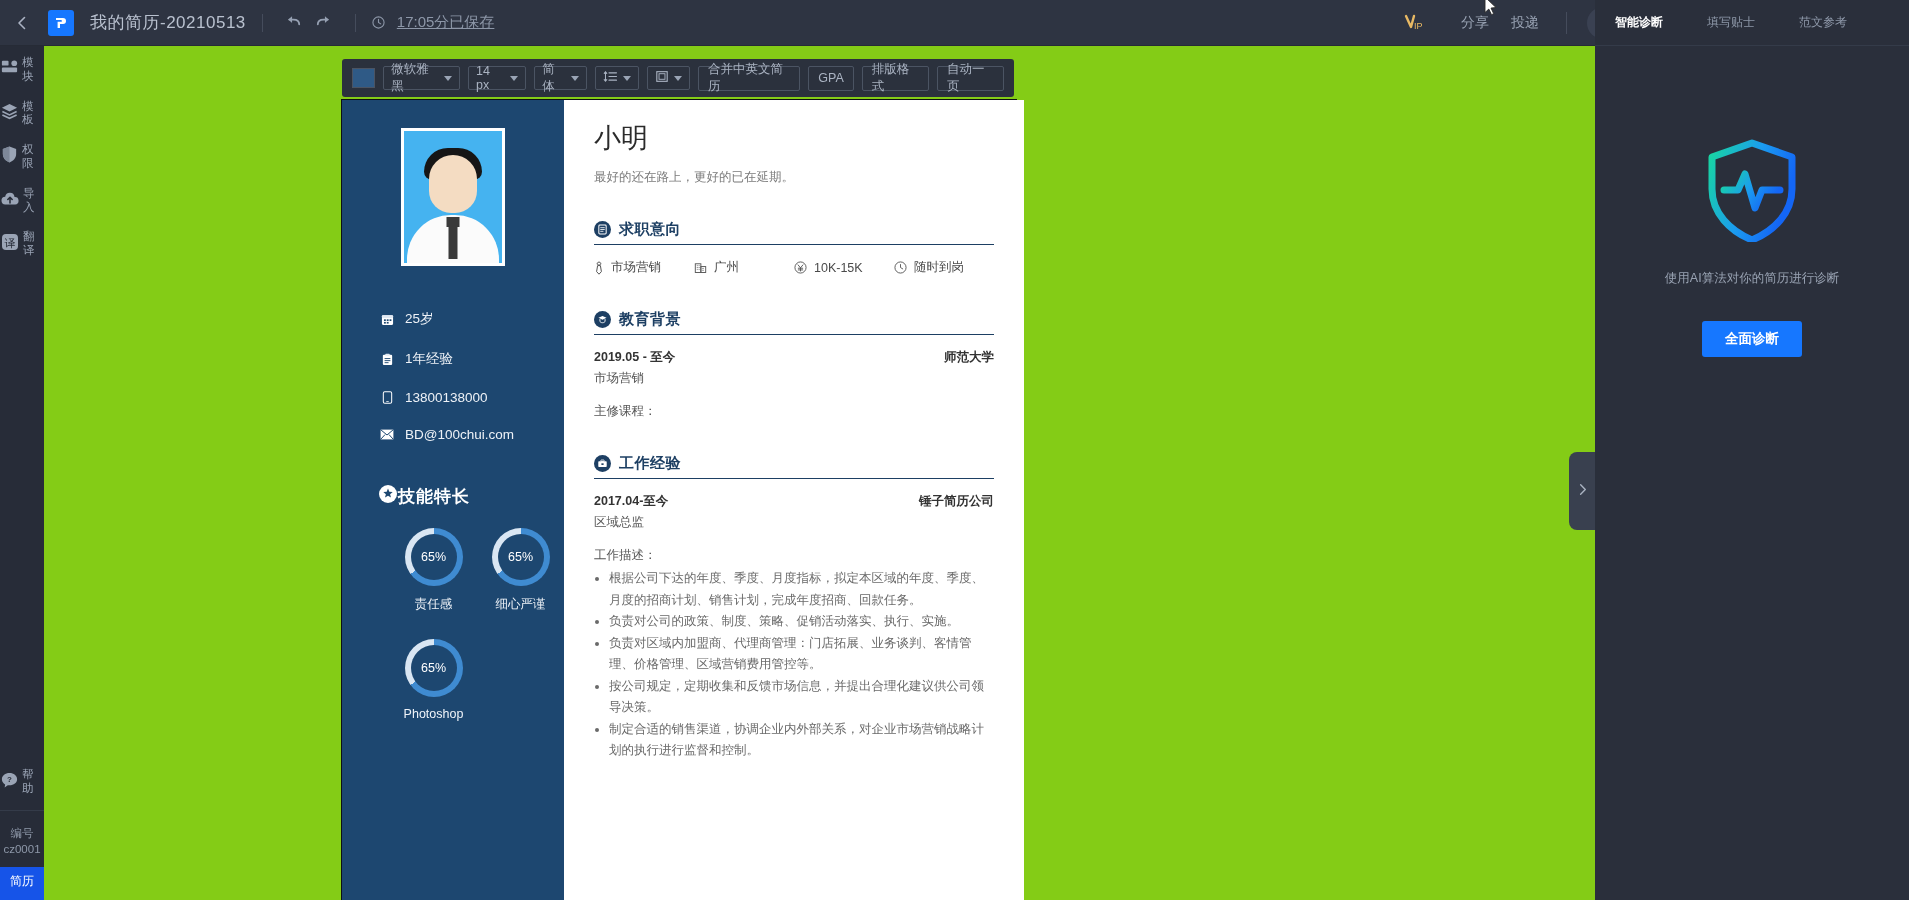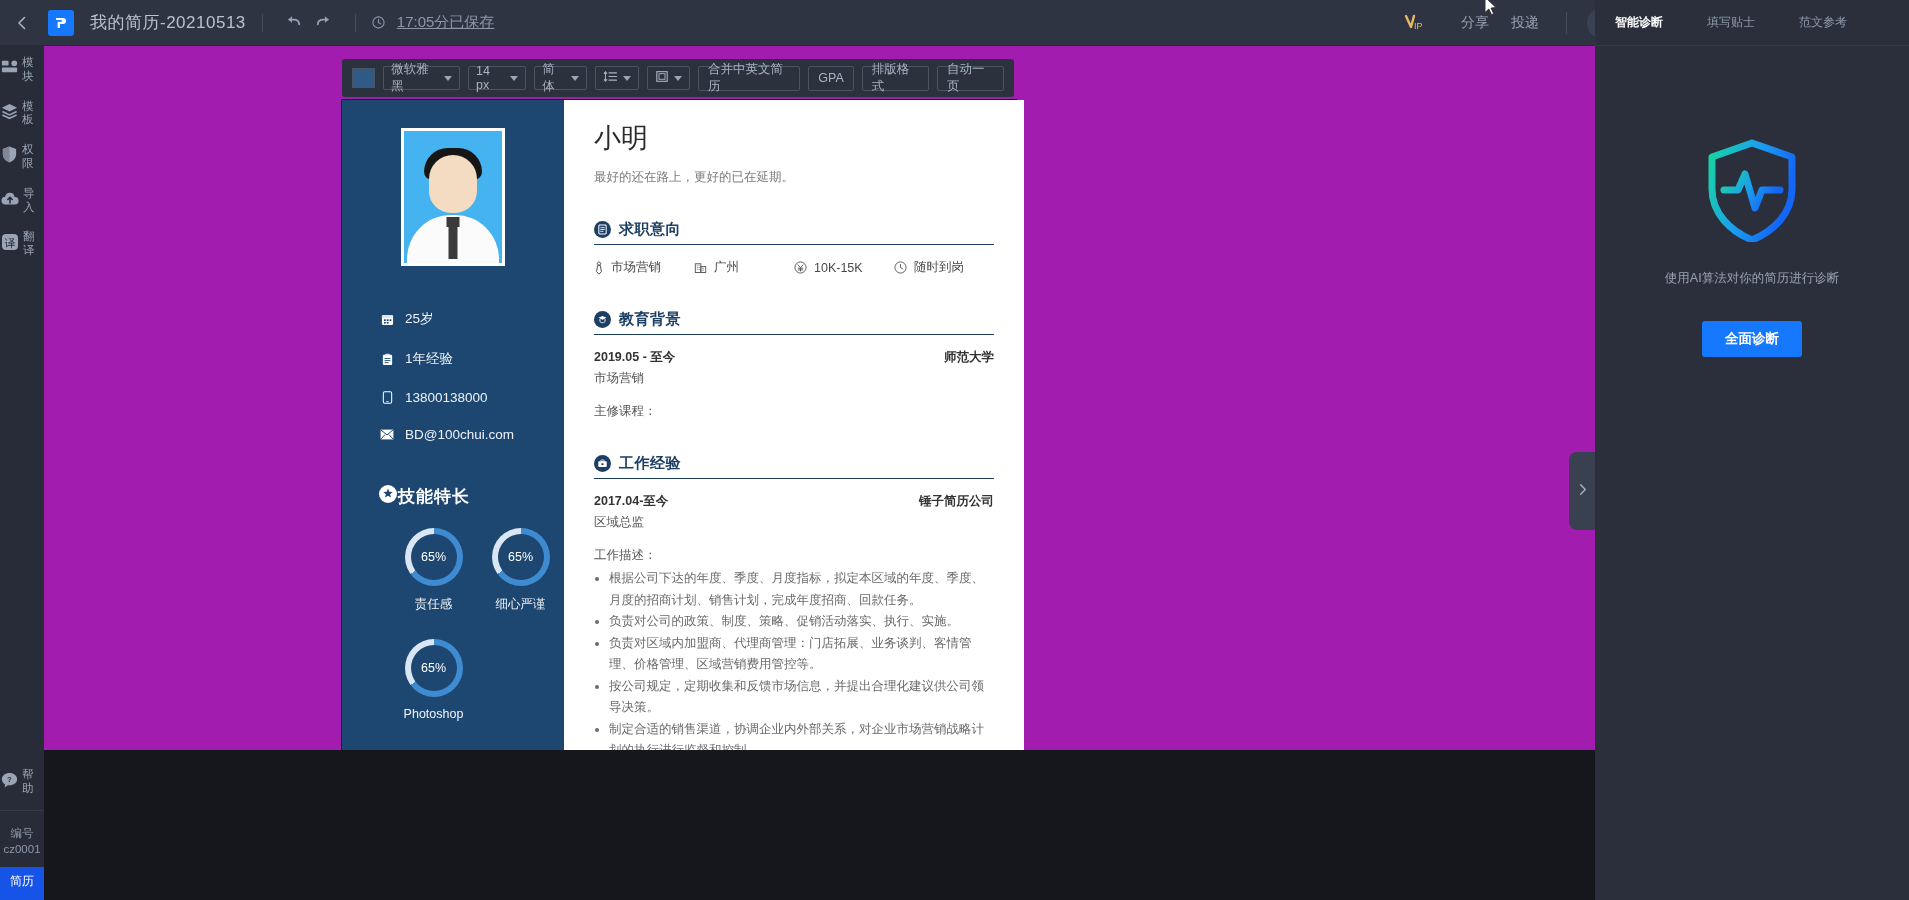--- a/index.html
+++ b/index.html
@@ -89,22 +89,22 @@
   .rail-spacer { flex: 1 1 auto; }
   .rail-sep { width: 44px; height: 1px; background: #343b49; margin: 8px 0; }
   .rail-code { text-align: center; color: #8e98a9; font-size: 11.5px; line-height: 1.4; padding: 6px 0 10px; }
   .rail-bottom-btn {
     width: 44px; background: #1654e8; color: #fff; font-size: 12px;
     text-align: center; padding: 6px 0 10px; cursor: pointer;
   }
 
   
   .canvas {
-    position: absolute; left: 44px; top: 46px; width: 1551px; height: 704px;
-    background: #a21caf; overflow: hidden;
+    position: absolute; left: 44px; top: 46px; width: 1551px; height: 854px;
+    background: #84cc16; overflow: hidden;
   }
   .edit-toolbar {
     position: absolute; left: 298px; top: 13px; width: 672px; height: 38px;
     background: #2b313d; border-radius: 3px; display: flex; align-items: center;
     padding: 0 10px; gap: 8px;
   }
   .tool-swatch {
     width: 24px; height: 20px; background: #2f5a86; border: 1px solid #4b5463; cursor: pointer;
   }
   .tool-sel {

